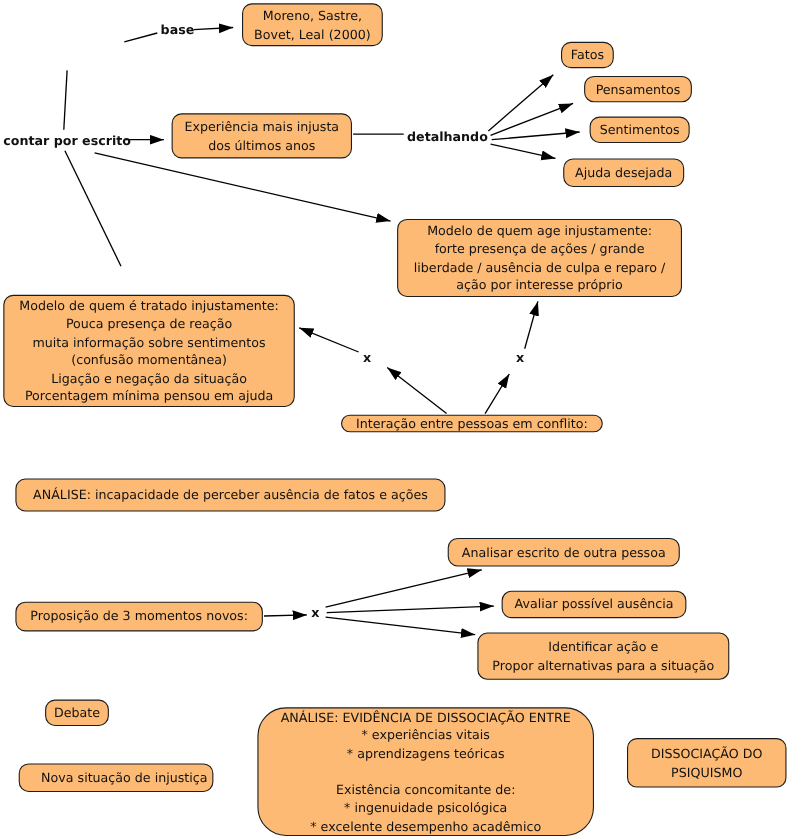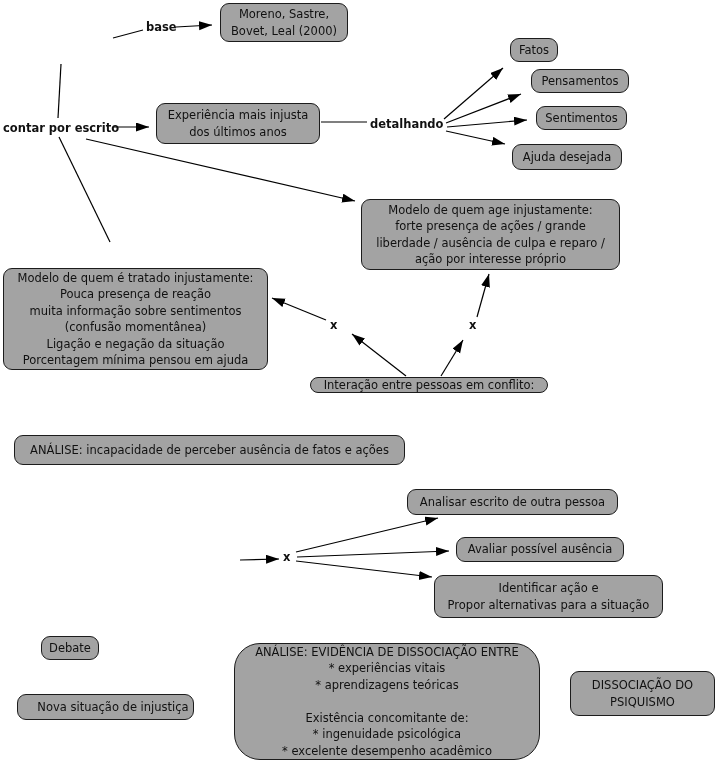--- a/index.html
+++ b/index.html
@@ -5,21 +5,21 @@
   html,body{margin:0;padding:0;background:#ffffff;}
   .canvas{
     position:relative;width:718px;height:763px;background:#ffffff;
     font-family:"DejaVu Sans","Liberation Sans",sans-serif;overflow:hidden;
   }
   svg.links{position:absolute;left:0;top:0;width:718px;height:763px;}
   svg.links line{stroke:#000000;stroke-width:1.2;}
   .node{
     position:absolute;box-sizing:border-box;
     display:flex;align-items:center;justify-content:center;
-    background:#a3a3a3;border:1px solid #1c1c1c;border-radius:9px;
+    background:#fdba74;border:1px solid #1c1c1c;border-radius:9px;
     color:#111111;font-size:11.5px;line-height:16.5px;
   }
   .node span{display:block;width:100%;text-align:center;white-space:pre;}
   .link-label{
     position:absolute;color:#111111;font-size:11.5px;line-height:14px;white-space:pre;font-weight:bold;
   }
 </style>
 </head>
 <body>
 
@@ -96,20 +96,23 @@
   </div>
 
   <div class="node" style="left:310px;top:377px;width:238px;height:16px;">
     <span>Interação entre pessoas em conflito:</span>
   </div>
 
   <div class="node" style="left:14px;top:435px;width:391px;height:30px;">
     <span>ANÁLISE: incapacidade de perceber ausência de fatos e ações</span>
   </div>
 
+  <div class="node" style="left:14px;top:547px;width:225px;height:27px;">
+    <span>Proposição de 3 momentos novos:</span>
+  </div>
 
   <div class="node" style="left:407px;top:489px;width:211px;height:26px;">
     <span>Analisar escrito de outra pessoa</span>
   </div>
 
   <div class="node" style="left:456px;top:537px;width:168px;height:25px;">
     <span>Avaliar possível ausência</span>
   </div>
 
   <div class="node" style="left:434px;top:575px;width:229px;height:43px;">

